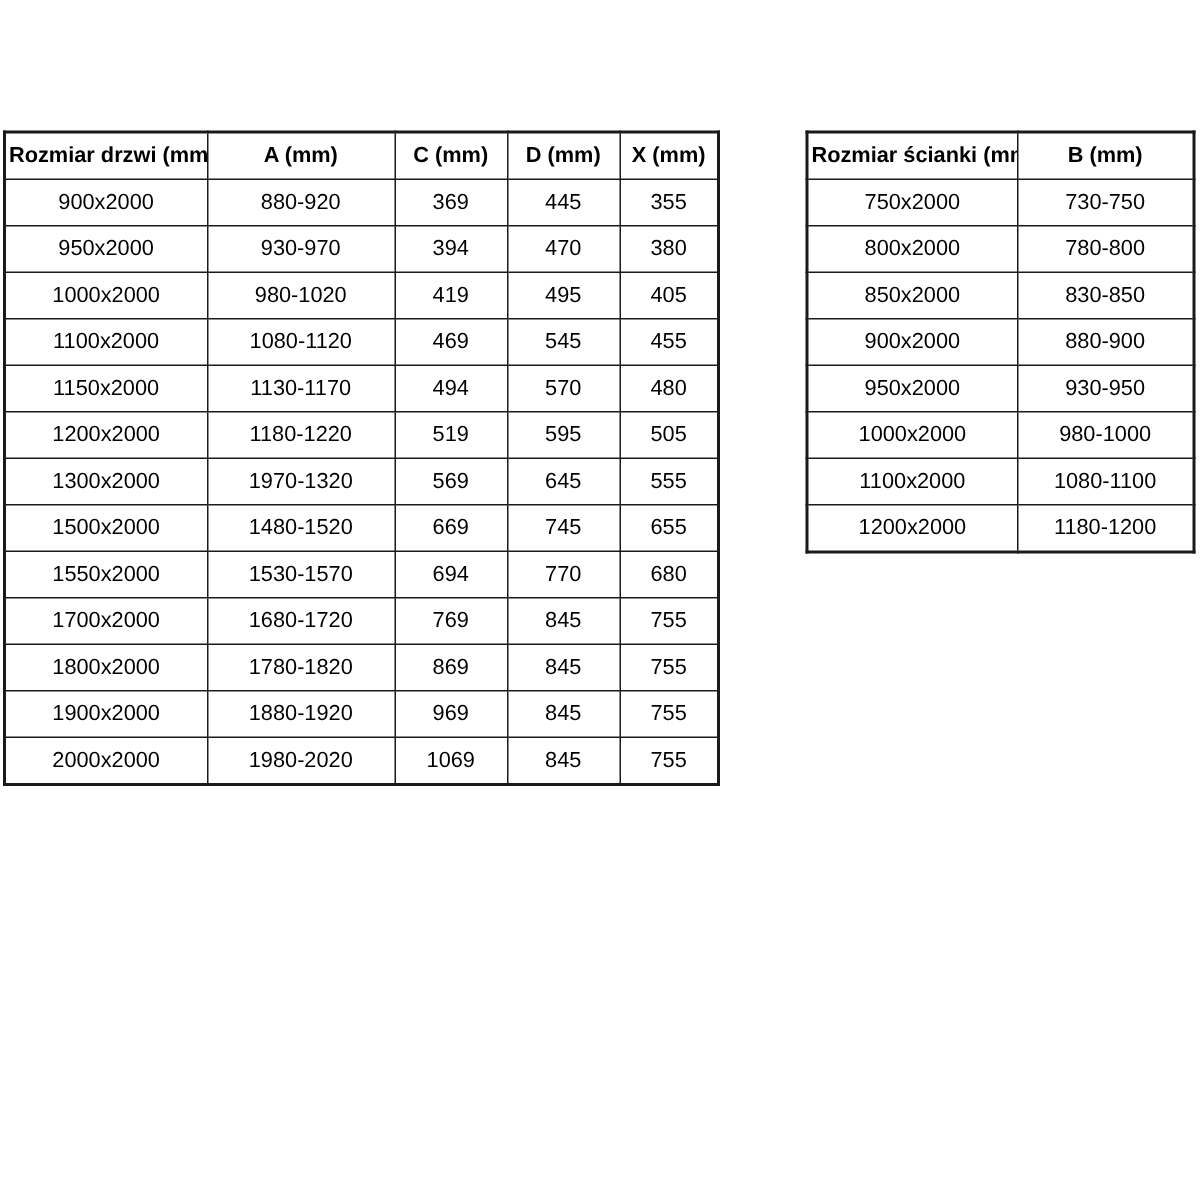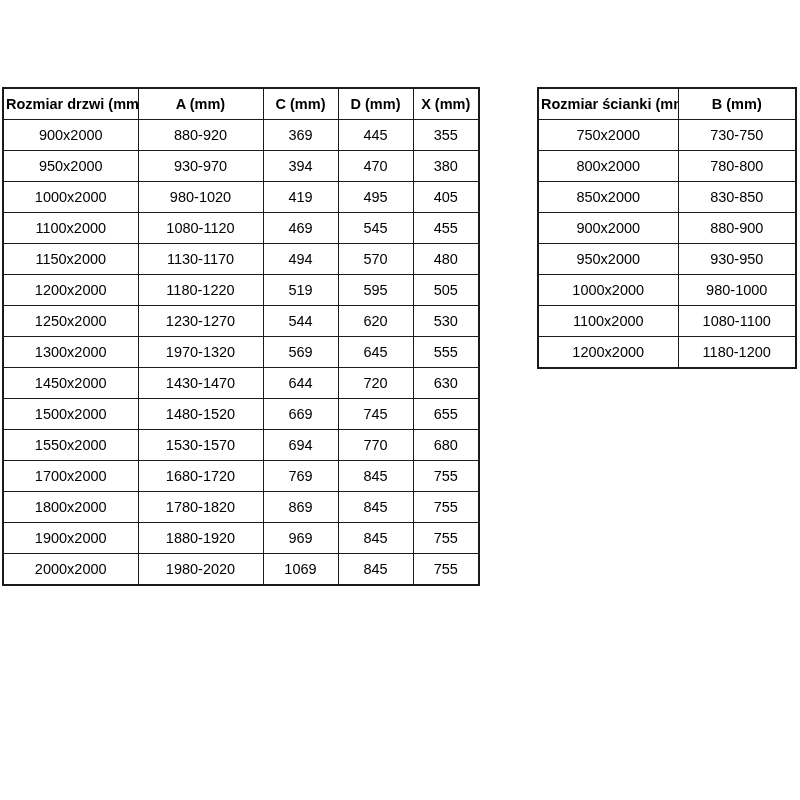--- a/index.html
+++ b/index.html
@@ -112,41 +112,27 @@
         <td>480</td>
       </tr>
       <tr>
         <td>1200x2000</td>
         <td>1180-1220</td>
         <td>519</td>
         <td>595</td>
         <td>505</td>
       </tr>
       <tr>
-        <td>1250x2000</td>
-        <td>1230-1270</td>
-        <td>544</td>
-        <td>620</td>
-        <td>530</td>
-      </tr>
-      <tr>
         <td>1300x2000</td>
         <td>1970-1320</td>
         <td>569</td>
         <td>645</td>
         <td>555</td>
       </tr>
       <tr>
-        <td>1450x2000</td>
-        <td>1430-1470</td>
-        <td>644</td>
-        <td>720</td>
-        <td>630</td>
-      </tr>
-      <tr>
         <td>1500x2000</td>
         <td>1480-1520</td>
         <td>669</td>
         <td>745</td>
         <td>655</td>
       </tr>
       <tr>
         <td>1550x2000</td>
         <td>1530-1570</td>
         <td>694</td>

